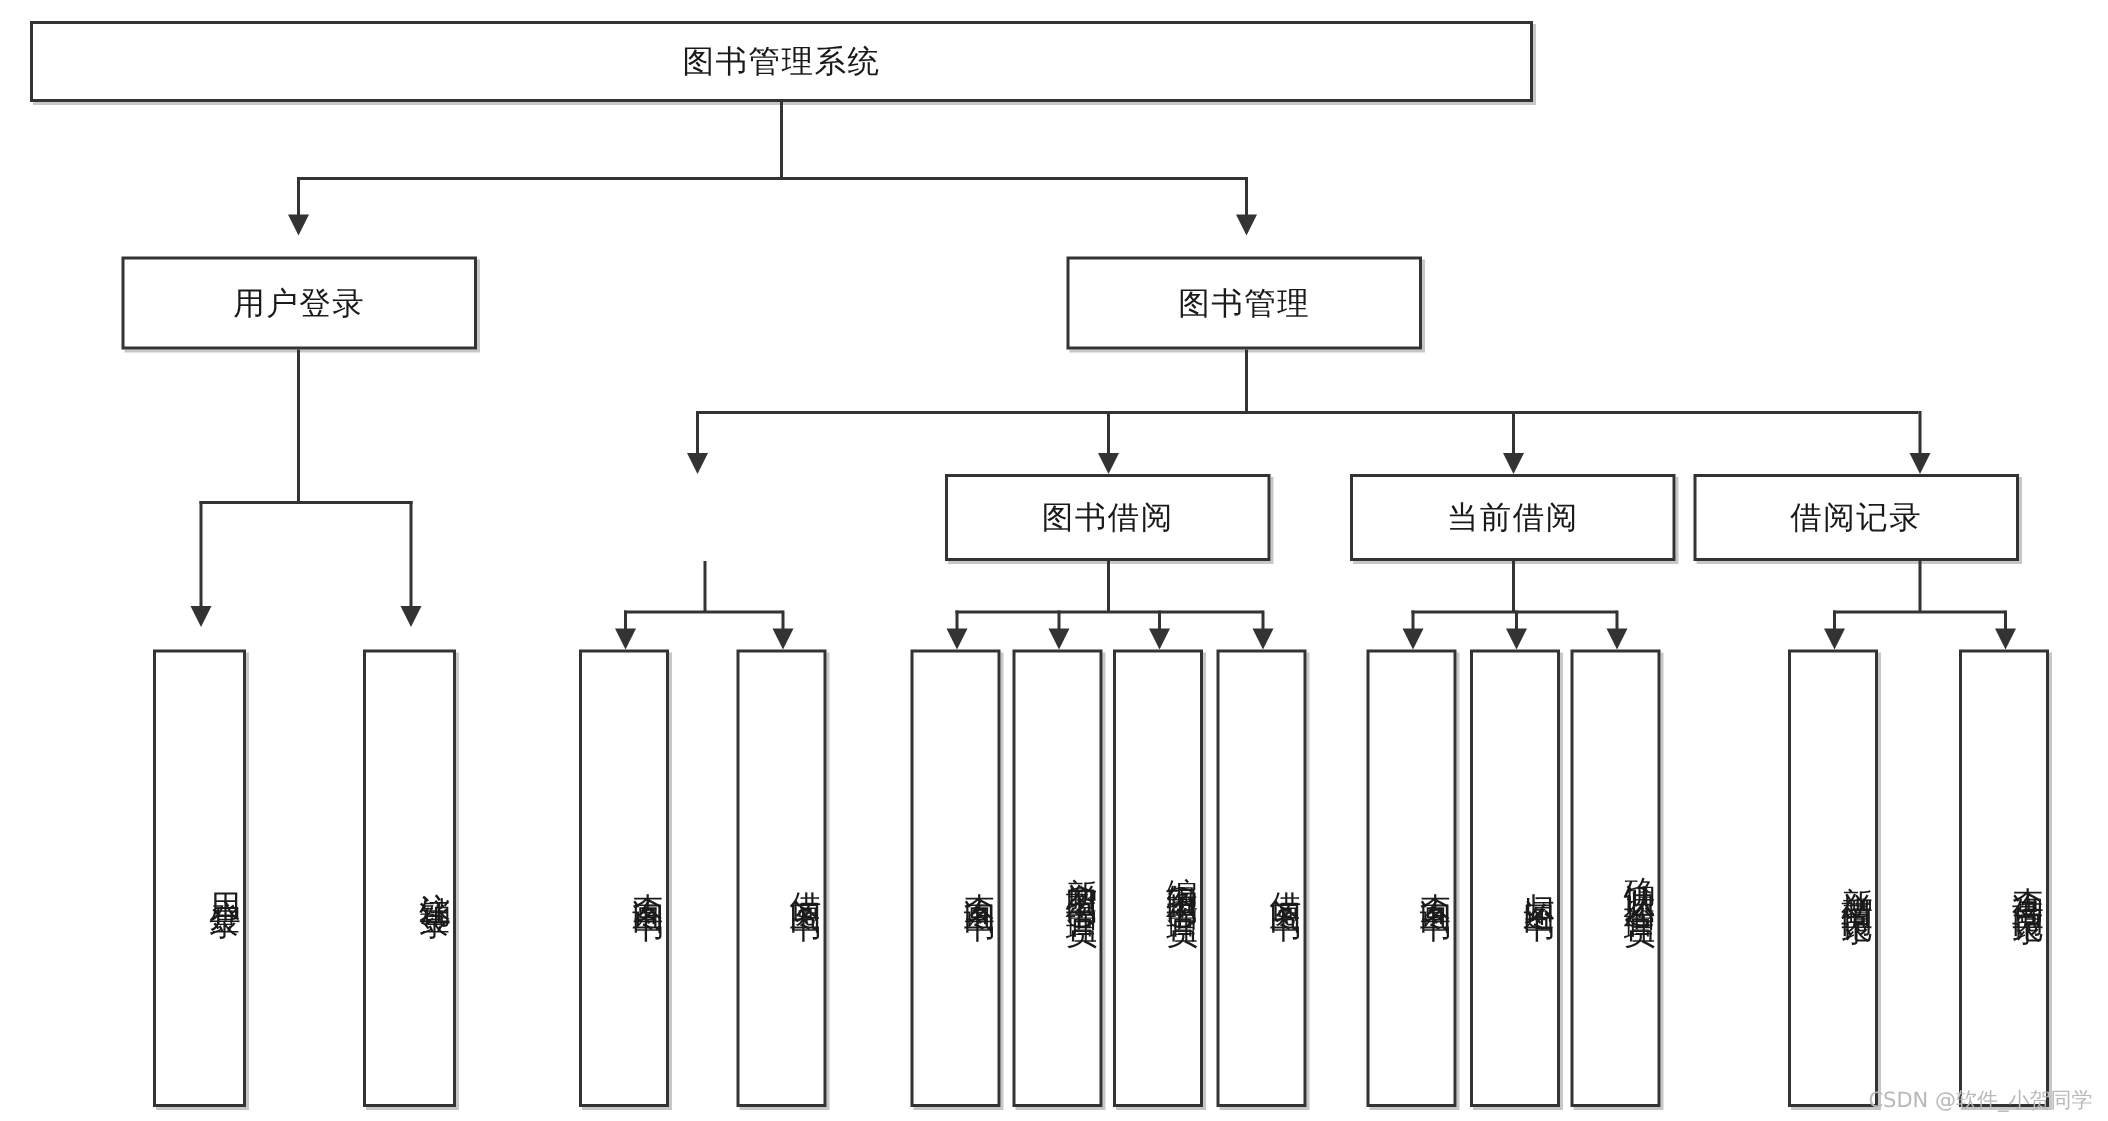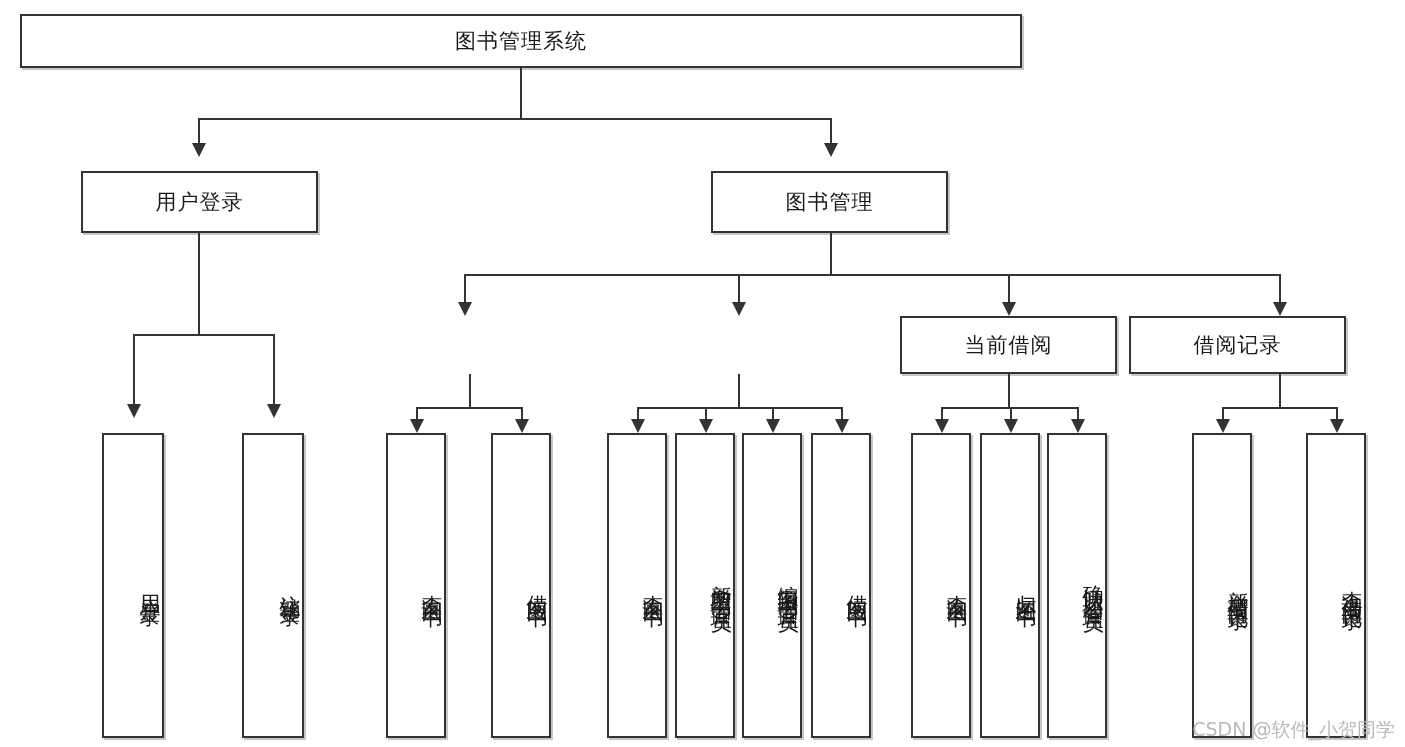--- a/index.html
+++ b/index.html
@@ -63,21 +63,21 @@
     height: 0;
     border-left: 7px solid transparent;
     border-right: 7px solid transparent;
     border-top: 14px solid #333333;
   }
   
   #watermark {
     position: absolute;
     right: 10px;
     bottom: 4px;
-    font-size: 19px;
+    font-size: 14px;
     color: #b9b9b9;
     font-family: "DejaVu Sans", "Liberation Sans", sans-serif;
     white-space: nowrap;
     pointer-events: none;
   }
 </style>
 </head>
 <body>
 
 <div id="canvas">
@@ -115,20 +115,23 @@
   <div class="ln-h" style="left:464px; top:274px; width:815px;"></div>
   <div class="ln-v" style="left:464px; top:274px; height:30px;"></div>
   <div class="arrow" style="left:458px; top:302px;"></div>
   <div class="ln-v" style="left:738px; top:274px; height:30px;"></div>
   <div class="arrow" style="left:732px; top:302px;"></div>
   <div class="ln-v" style="left:1008px; top:274px; height:30px;"></div>
   <div class="arrow" style="left:1002px; top:302px;"></div>
   <div class="ln-v" style="left:1279px; top:274px; height:30px;"></div>
   <div class="arrow" style="left:1273px; top:302px;"></div>
 
+  <div class="node horiz" style="left:630px; top:316px; width:217px; height:58px;">
+    <span>图书借阅</span>
+  </div>
   <div class="node horiz" style="left:900px; top:316px; width:217px; height:58px;">
     <span>当前借阅</span>
   </div>
   <div class="node horiz" style="left:1129px; top:316px; width:217px; height:58px;">
     <span>借阅记录</span>
   </div>
 
   <div class="ln-v" style="left:469px; top:374px; height:34px;"></div>
   <div class="ln-h" style="left:416px; top:407px; width:106px;"></div>
   <div class="ln-v" style="left:416px; top:407px; height:14px;"></div>

